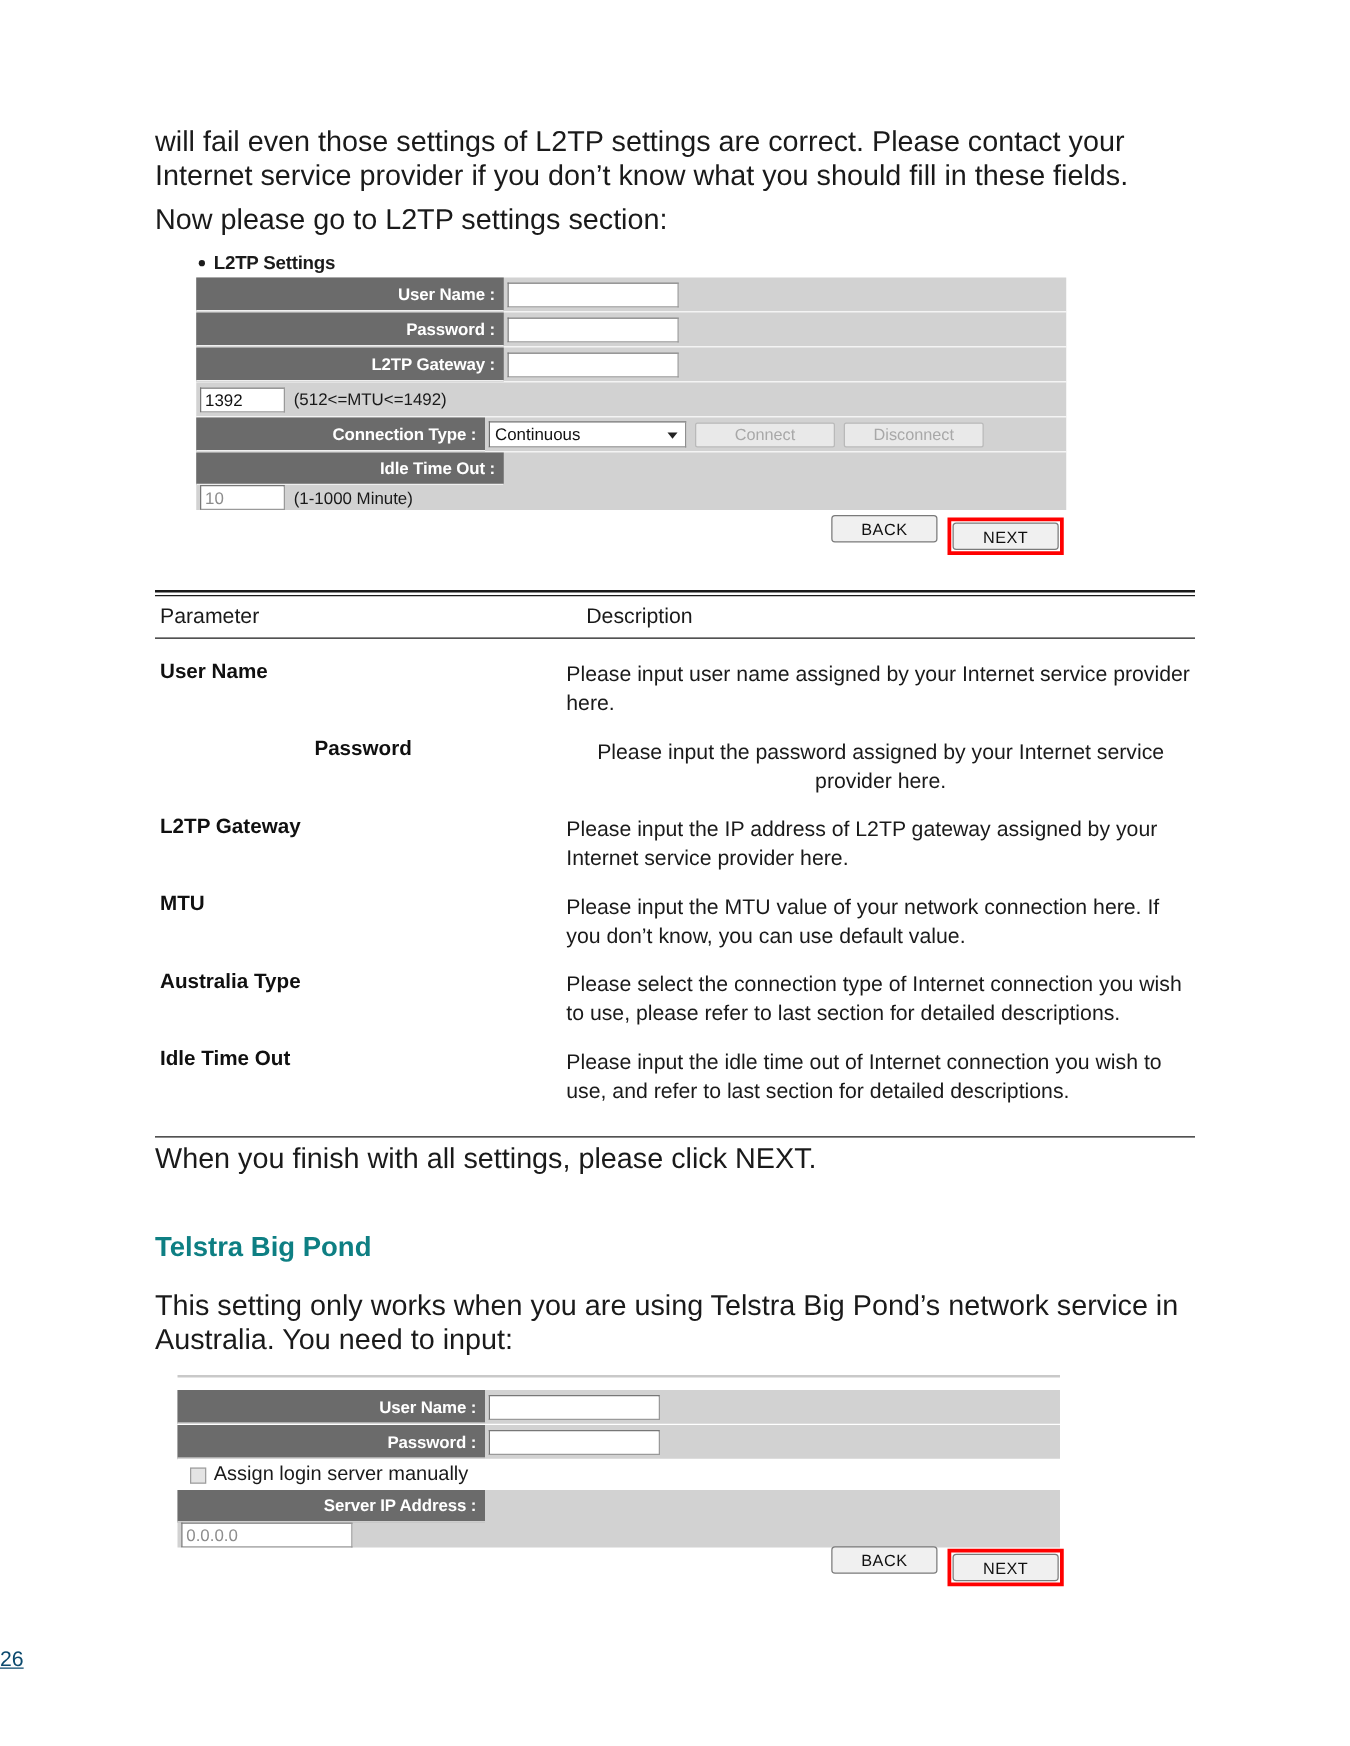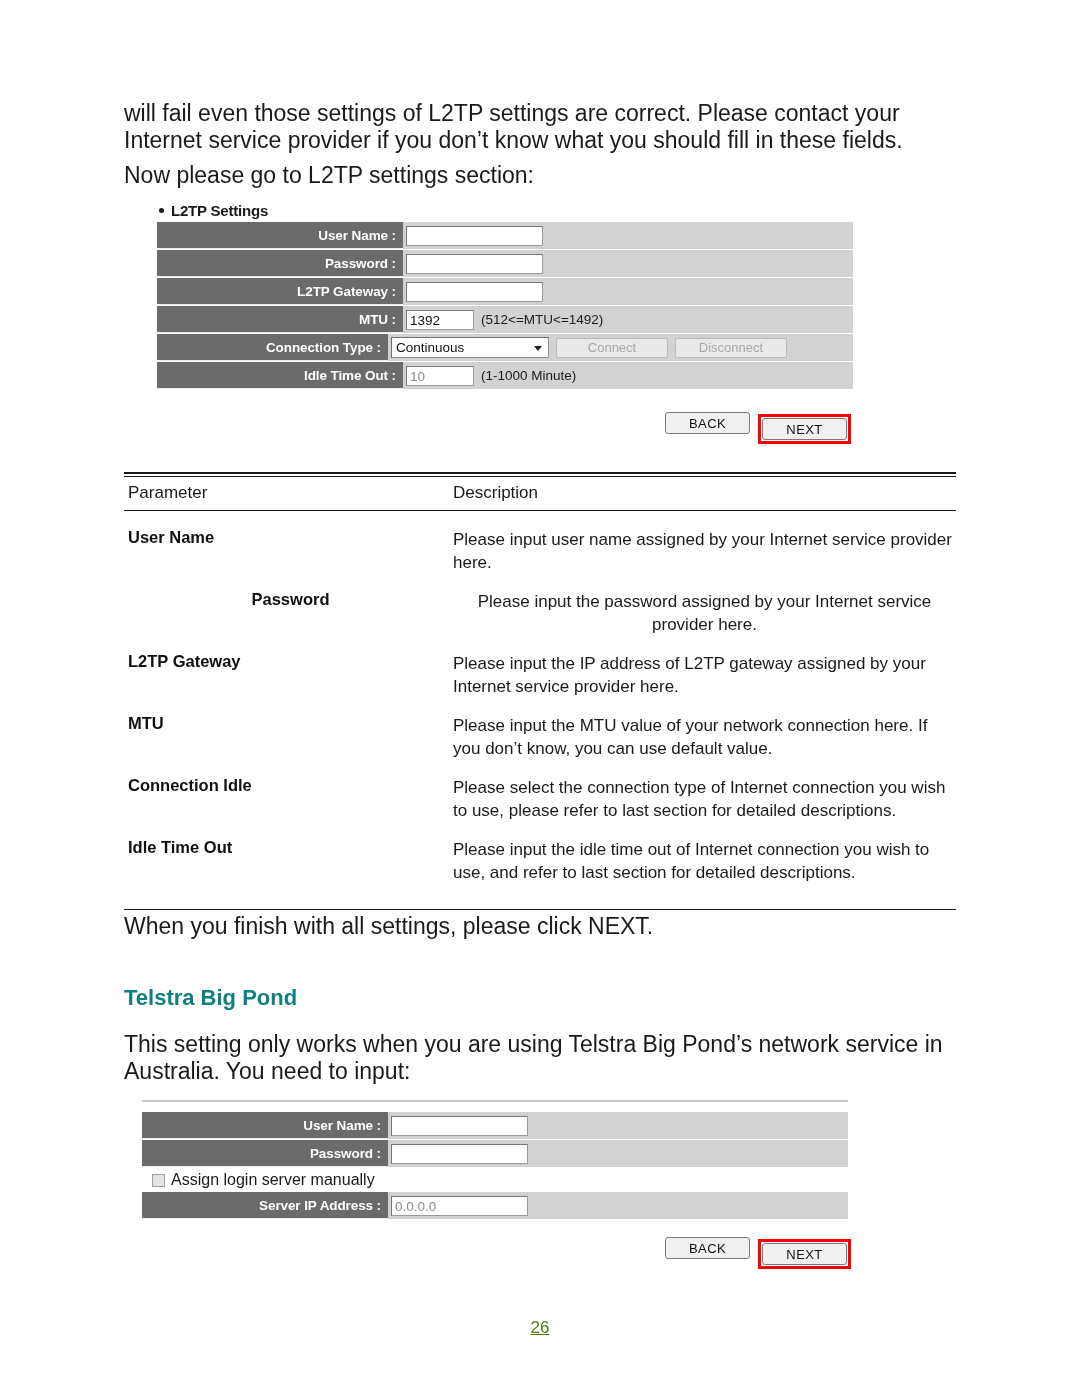--- a/index.html
+++ b/index.html
@@ -46,21 +46,21 @@
     background: #1b1b1b;
     border-radius: 50%;
   }
   .row {
     display: flex;
     align-items: stretch;
     background: #d2d2d2;
     border-bottom: 1px solid #ffffff;
     min-height: 27px;
   }
-  .row:last-child { border-bottom: none; }
+  .row:last-child { border-bottom: none; flex-direction: column; }
   .row .lbl {
     background: #6b6b6b;
     color: #ffffff;
     font-size: 13.5px;
     font-weight: bold;
     text-align: right;
     padding: 5px 7px 5px 0;
     box-sizing: border-box;
     letter-spacing: -0.1px;
     border-bottom: 1px solid #efefef;
@@ -177,21 +177,21 @@
     border: 3px solid #ff0000;
     padding: 1px;
     display: inline-flex;
     box-sizing: border-box;
     margin-top: 12px;
   }
 
   
   .ptable { position: absolute; }
   .rule-top { border-top: 2px solid #1a1a1a; }
-  .rule-thin { border-top: 1px solid #1a1a1a; }
+  .rule-thin { border-top: 1px solid #1a1a1a; gap: 16px; }
   .ptable-head {
     display: flex;
     font-size: 17px;
     color: #1a1a1a;
     padding: 6px 0 7px 4px;
   }
   .ptable-head .c1 { width: 325px; }
   .prow {
     display: flex;
     padding: 13px 0 0 4px;
@@ -211,22 +211,22 @@
 
   .heading2 {
     position: absolute;
     font-size: 22px;
     font-weight: bold;
     color: #0e7f83;
   }
   .pagenum {
     position: absolute;
     font-size: 17px;
-    color: #4d7c0f;
-    text-align: center;
+    color: #0c4a6e;
+    text-align: left;
     text-decoration: underline;
   }
   .hrule {
     position: absolute;
     background: #c9c9c9;
     height: 2px;
   }
 </style>
 </head>
 <body>
@@ -259,21 +259,20 @@
     </div>
 
     <div class="row">
       <div class="lbl" style="width:246px;">L2TP Gateway :</div>
       <div class="fld">
         <div class="txtbox" style="width:137px;"></div>
       </div>
     </div>
 
     <div class="row">
-      <div class="lbl" style="width:246px;">MTU :</div>
       <div class="fld">
         <div class="txtbox" style="width:68px;">1392</div>
         <span class="hint">(512&lt;=MTU&lt;=1492)</span>
       </div>
     </div>
 
     <div class="row">
       <div class="lbl" style="width:231px;">Connection Type :</div>
       <div class="fld">
         <div class="selbox" style="width:158px;">
@@ -320,21 +319,21 @@
   </div>
   <div class="prow" style="padding-top:16px;">
     <div class="c1">L2TP Gateway</div>
     <div class="c2">Please input the IP address of L2TP gateway assigned by your Internet service provider here.</div>
   </div>
   <div class="prow" style="padding-top:16px;">
     <div class="c1">MTU</div>
     <div class="c2">Please input the MTU value of your network connection here. If you don’t know, you can use default value.</div>
   </div>
   <div class="prow" style="padding-top:16px;">
-    <div class="c1">Connection Idle</div>
+    <div class="c1">Australia Type</div>
     <div class="c2">Please select the connection type of Internet connection you wish to use, please refer to last section for detailed descriptions.</div>
   </div>
   <div class="prow" style="padding-top:16px;">
     <div class="c1">Idle Time Out</div>
     <div class="c2">Please input the idle time out of Internet connection you wish to use, and refer to last section for detailed descriptions.</div>
   </div>
 
   <div class="rule-thin" style="margin-top:25px;"></div>
 </div>
 

